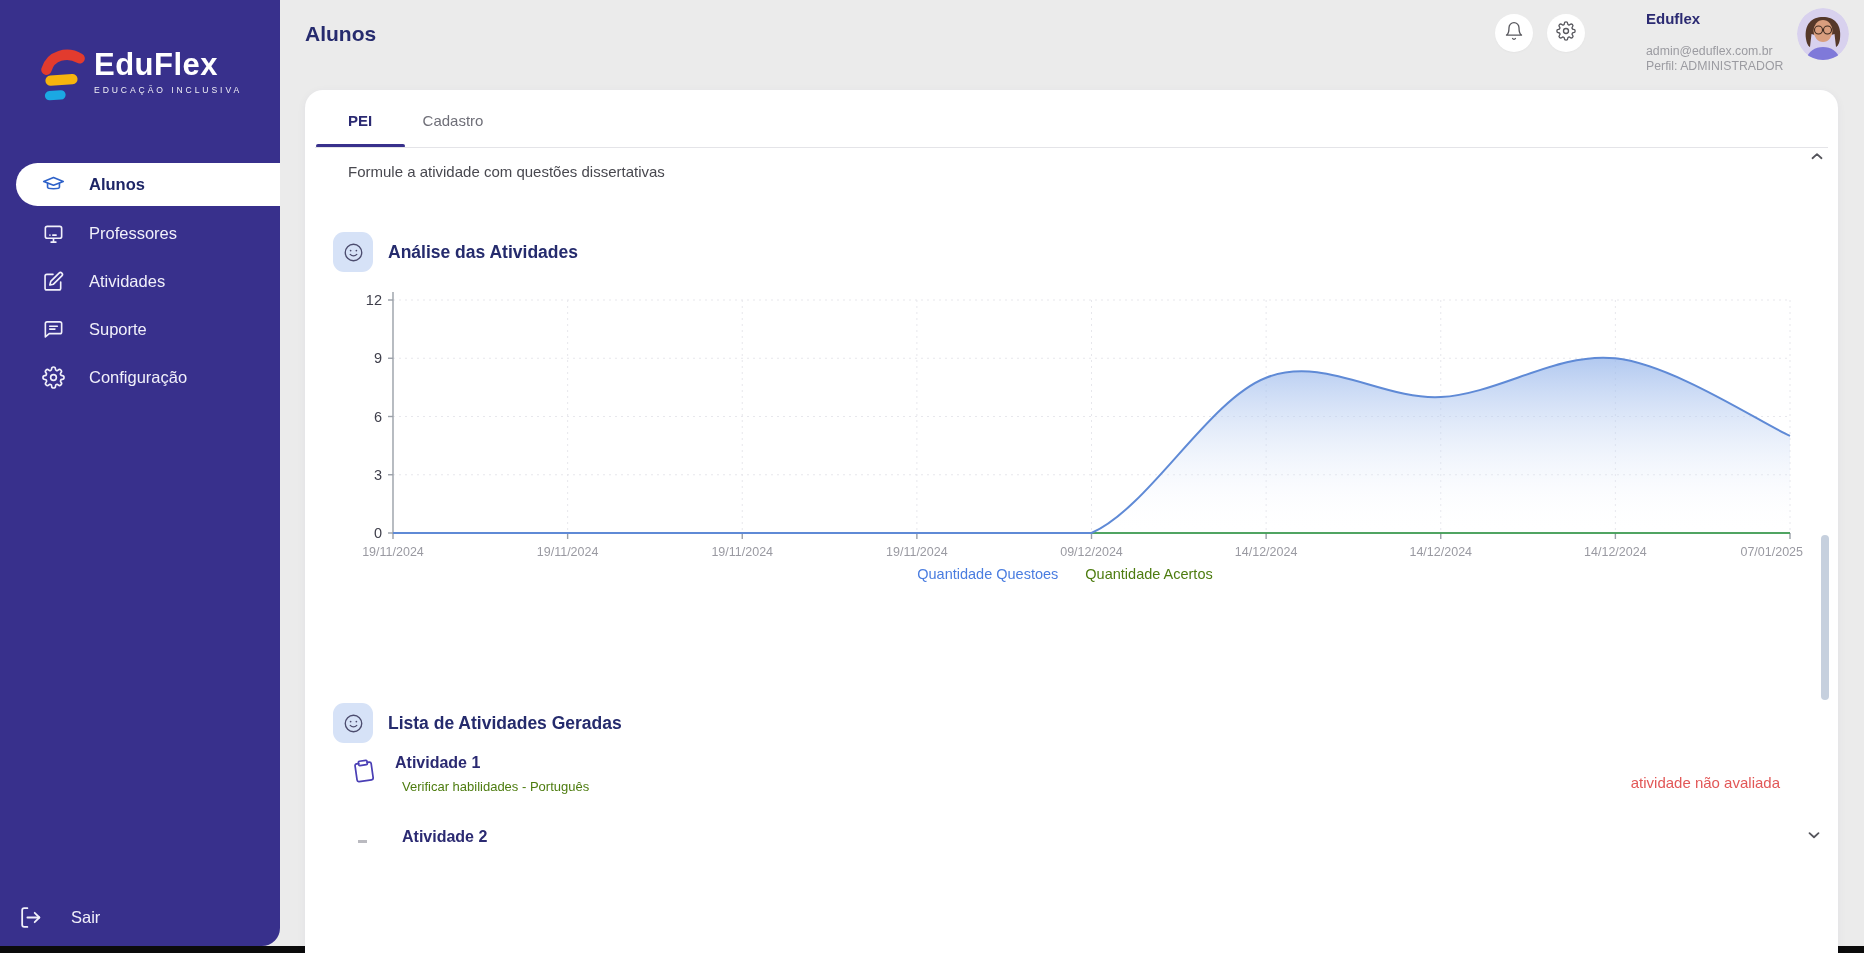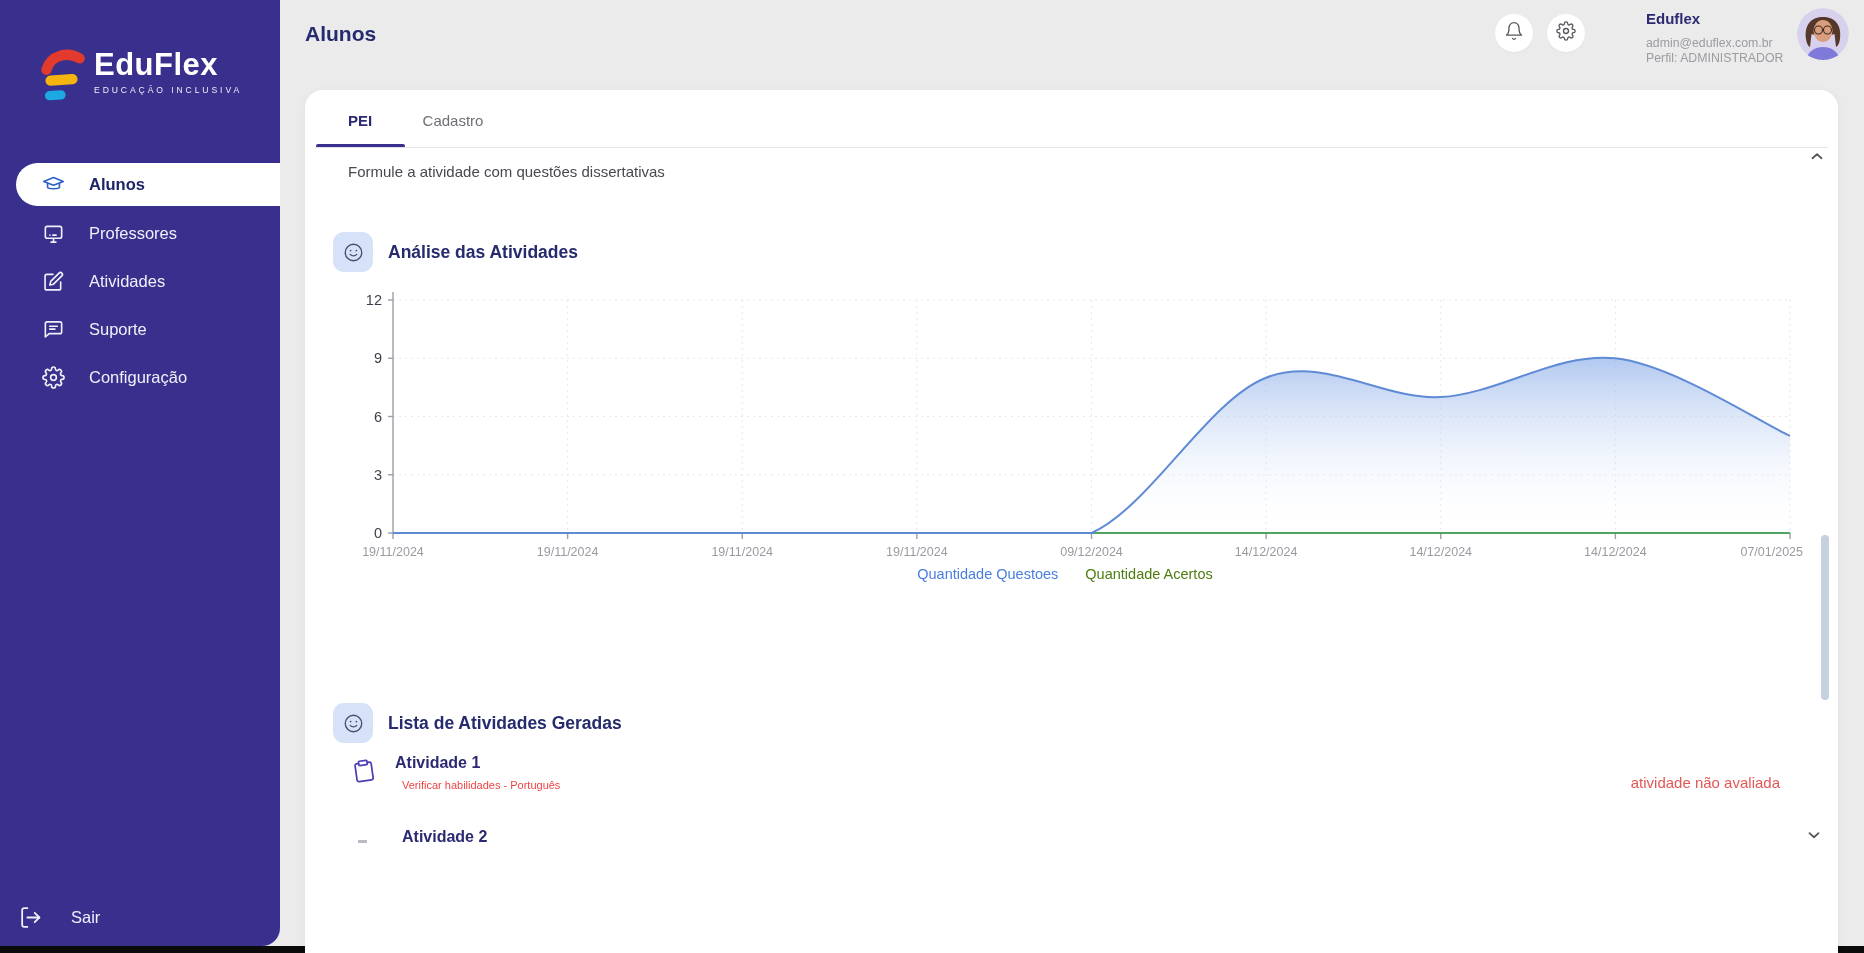--- a/index.html
+++ b/index.html
@@ -19,21 +19,21 @@
   .logout{position:absolute;left:18px;bottom:16px;display:flex;align-items:center;gap:28px;color:#f1f0fa;font-size:16.5px;cursor:pointer;}
   .logout .ic{width:25px;height:25px;color:#f1f0fa;}
 
   
   .page-title{position:absolute;left:305px;top:22px;font-size:21px;font-weight:bold;color:#262b6e;z-index:2;}
   .hbtn{position:absolute;top:14px;width:38px;height:38px;border-radius:50%;background:#fff;display:flex;align-items:center;justify-content:center;color:#58585e;cursor:pointer;z-index:2;box-shadow:0 1px 2px rgba(0,0,0,.03);}
   .hbtn.bell{left:1495px;}
   .hbtn.gear{left:1547px;}
   .user-col{position:absolute;left:1646px;top:10px;z-index:2;width:148px;}
   .user-name{font-size:15px;font-weight:bold;color:#2b2a72;line-height:17px;}
-  .user-email{font-size:12.3px;color:#9b9ba1;line-height:15px;margin-top:9px;}
+  .user-email{font-size:12.3px;color:#9b9ba1;line-height:15px;margin-top:17px;}
   .user-profile{font-size:12.3px;color:#9b9ba1;line-height:15px;}
   .avatar{position:absolute;left:1797px;top:8px;width:52px;height:52px;border-radius:50%;overflow:hidden;z-index:2;cursor:pointer;}
 
   
   .card{position:absolute;left:305px;top:90px;width:1533px;height:947px;background:#fff;border-radius:18px;box-shadow:0 2px 10px rgba(40,40,90,.05);z-index:1;overflow:hidden;}
   .tab{position:absolute;top:22px;font-size:15px;cursor:pointer;}
   .tab.pei{left:30px;width:50px;text-align:center;color:#2b2a72;font-weight:bold;}
   .tab.cadastro{left:108px;width:80px;text-align:center;color:#6f6f78;}
   .tab-underline{position:absolute;left:11px;top:54px;width:89px;height:3.5px;background:#38308c;border-radius:2px;}
   .tab-divider{position:absolute;left:10px;right:10px;top:57px;height:1px;background:#e4e4e8;}
@@ -47,21 +47,21 @@
   .sec1{left:28px;top:142px;}
   .sec2{left:28px;top:613px;}
   #chart-svg{position:absolute;left:0;top:0;pointer-events:none;}
   .legend{position:absolute;left:70px;top:476px;width:1380px;display:flex;justify-content:center;gap:27px;font-size:14.5px;}
   .legend span{cursor:pointer;}
   .thumb{position:absolute;left:1516px;top:445px;width:8px;height:165px;border-radius:4px;background:#c6d0de;cursor:pointer;}
 
   .act-row{position:absolute;left:0;right:0;cursor:pointer;}
   .act-icon{position:absolute;left:46px;top:668px;width:26px;height:26px;color:#4a3fb5;}
   .act-title{position:absolute;left:90px;top:664px;font-size:16px;font-weight:bold;color:#2b2a72;}
-  .act-sub{position:absolute;left:97px;top:689px;font-size:11px;color:#ef4444;}
+  .act-sub{position:absolute;left:97px;top:689px;font-size:13px;color:#4d7c0f;}
   .act-status{position:absolute;right:58px;top:684px;font-size:15px;color:#e25757;}
   .act2-clip{position:absolute;left:97px;top:738px;height:17px;overflow:hidden;font-size:16px;font-weight:bold;color:#2b2a72;}
   .act2-dash{position:absolute;left:53px;top:750px;width:9px;height:2.5px;background:#a3a3ab;opacity:.75;}
 
   
   .btn{position:absolute;border-radius:9px;font-size:15px;display:flex;align-items:center;justify-content:center;gap:9px;cursor:pointer;box-sizing:border-box;}
   .btn.voltar{left:1562px;top:886px;width:98px;height:37px;background:#fff;border:1px solid #f0b0aa;color:#e25757;font-style:italic;}
   .btn.salvar{left:1662px;top:884px;width:160px;height:41px;background:#3a3193;border:none;color:#fff;font-weight:bold;}
   .btn.salvar .ic{width:19px;height:19px;}
 

